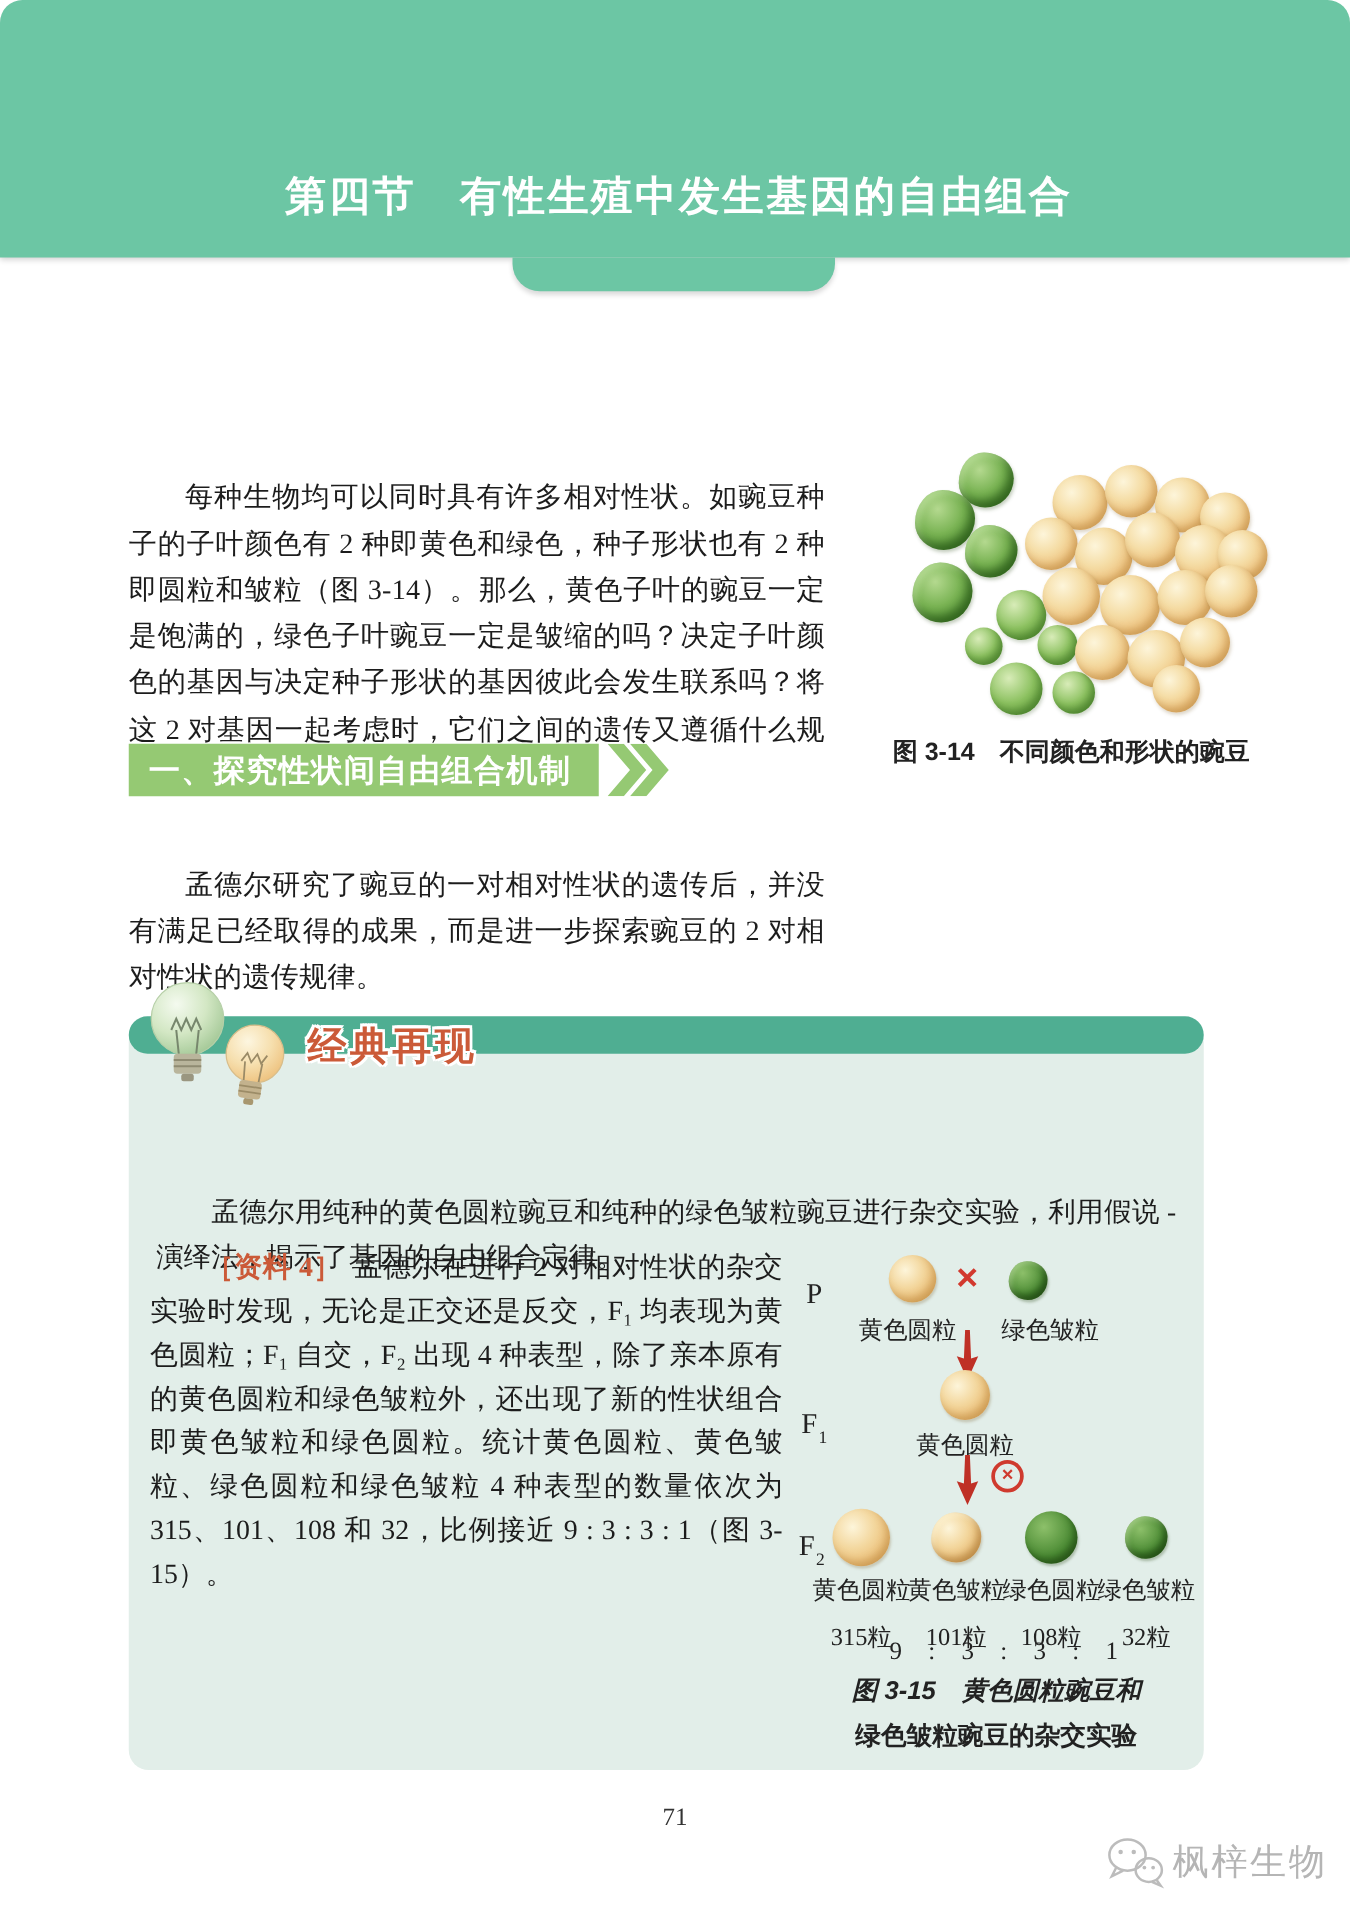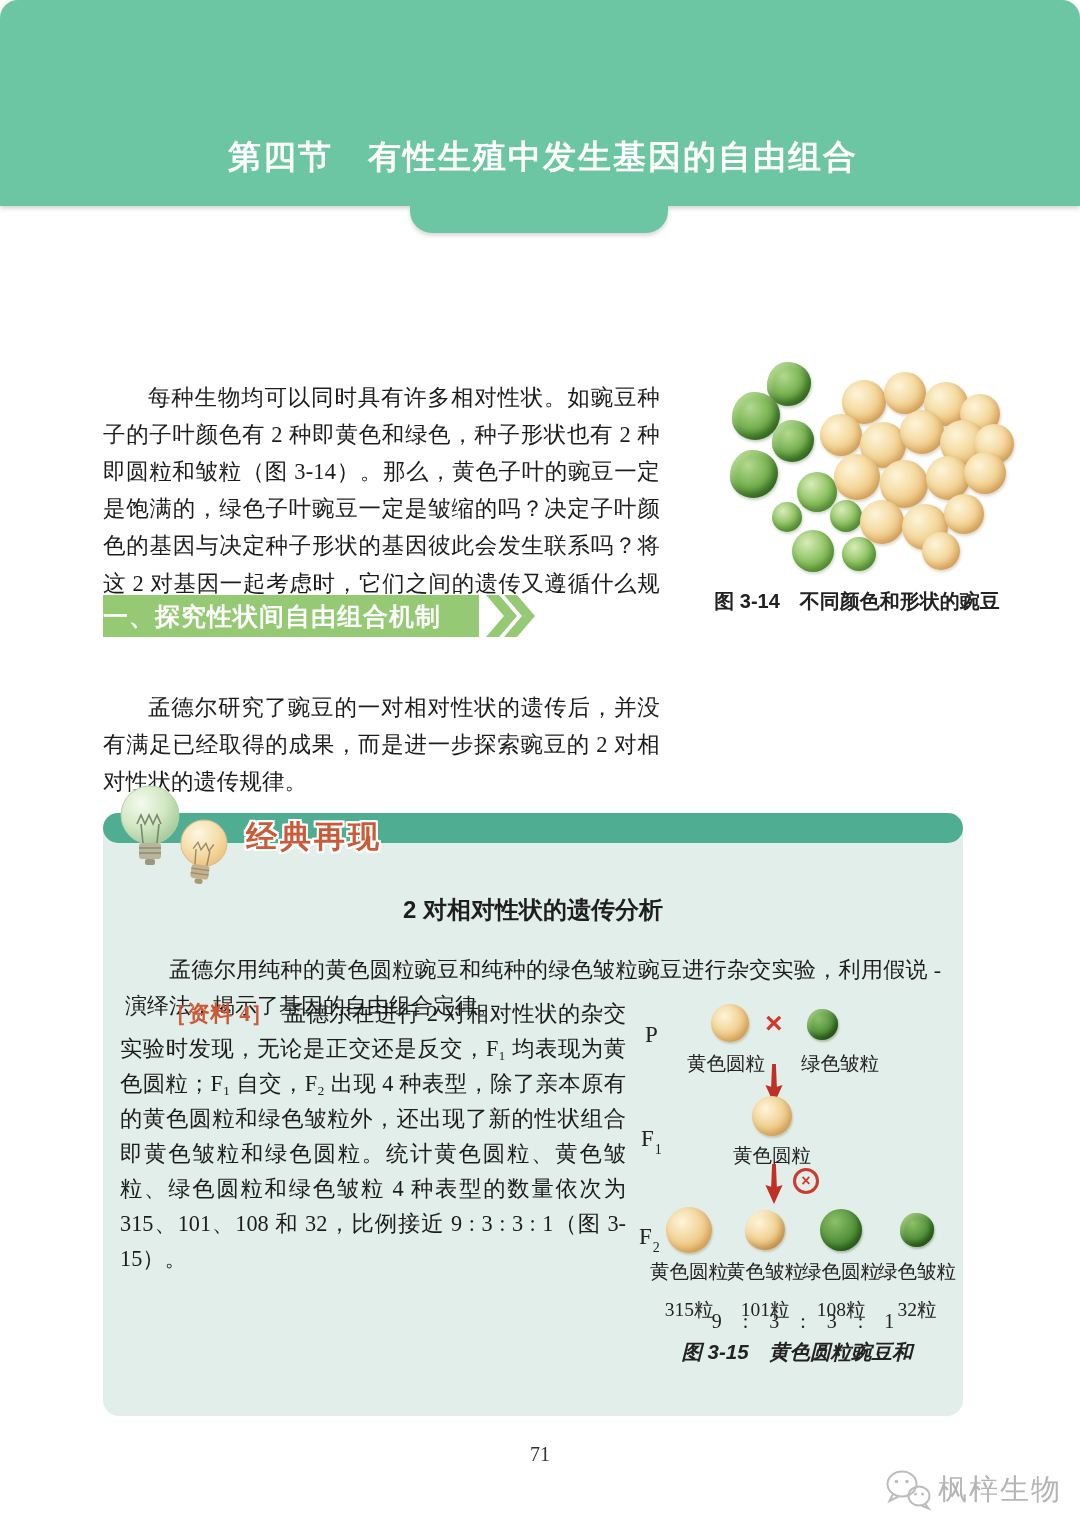--- a/index.html
+++ b/index.html
@@ -30,21 +30,21 @@
           border-radius:46% 54% 52% 48% / 55% 47% 53% 45%;
           box-shadow:inset -4px -5px 7px rgba(25,70,12,.55), inset 3px 3px 5px rgba(225,248,195,.45), 1px 2px 3px rgba(60,90,40,.3);}
   .pea.gr{background:radial-gradient(circle at 36% 30%, #d8ecb8 0%, #8cc160 50%, #5d9a38 88%);
           box-shadow:inset -3px -4px 6px rgba(40,90,20,.4), 1px 2px 3px rgba(60,90,40,.25);}
   .fig-caption{margin-top:4px;text-align:center;font-family:"Liberation Sans",sans-serif;
                font-weight:bold;font-size:20px;color:#222;}
 
   
   .section-row{position:absolute;left:103px;top:595px;display:flex;align-items:center;}
   .section-bar{width:376px;height:42px;background:#95c973;display:flex;align-items:center;
-               box-sizing:border-box;}
+               padding-left:16px;box-sizing:border-box;}
   .section-bar span{font-family:"Liberation Sans",sans-serif;font-weight:bold;font-size:25px;
                     color:#ffffff;letter-spacing:1px;white-space:nowrap;}
   .chevrons{margin-left:7px;height:42px;}
 
   
   .classic-box{position:absolute;left:103px;top:818px;width:860px;height:598px;background:#e2eee9;
                border-radius:16px;}
   .box-bar{position:absolute;left:0;right:0;top:-5px;height:30px;background:#4fae92;border-radius:15px;}
   .badge{position:absolute;left:143px;top:-2px;font-family:"Liberation Sans",sans-serif;font-weight:800;
          font-size:31px;letter-spacing:3px;color:#cb5a38;
@@ -190,21 +190,20 @@
       <line x1="20" y1="32" x2="21" y2="47" stroke="#9a8a66" stroke-width="1.4"></line>
       <line x1="34" y1="32" x2="33" y2="47" stroke="#9a8a66" stroke-width="1.4"></line>
       <rect x="18" y="47" width="18" height="14" rx="3" fill="#c3b28d"></rect>
       <line x1="18" y1="51.5" x2="36" y2="51.5" stroke="#9c8c67" stroke-width="1.4"></line>
       <line x1="18" y1="56" x2="36" y2="56" stroke="#9c8c67" stroke-width="1.4"></line>
       <rect x="23" y="61" width="8" height="5" rx="2" fill="#a8976f"></rect>
     </svg>
 
     <div class="badge">经典再现</div>
 
-    <div class="box-heading">2 对相对性状的遗传分析</div>
     <p class="box-intro">孟德尔用纯种的黄色圆粒豌豆和纯种的绿色皱粒豌豆进行杂交实验，利用假说 - 演绎法，揭示了基因的自由组合定律。</p>
 
     <div class="data-col">
       <p class="data-para"><span class="data-label">［资料 4］</span><span>孟德尔在进行 2 对相对性状的杂交实验时发现，无论是正交还是反交，F₁ 均表现为黄色圆粒；F₁ 自交，F₂ 出现 4 种表型，除了亲本原有的黄色圆粒和绿色皱粒外，还出现了新的性状组合即黄色皱粒和绿色圆粒。统计黄色圆粒、黄色皱粒、绿色圆粒和绿色皱粒 4 种表型的数量依次为 315、101、108 和 32，比例接近 9 : 3 : 3 : 1（图 3-15）。</span></p>
     </div>
 
     <div class="diagram">
       <div class="gen-label" style="left:14px;top:22px;"><span>P</span></div>
 
       <div class="dpea y" style="left:80px;top:4px;width:38px;height:38px;"></div>
@@ -265,20 +264,21 @@
         <span>9</span>
         <span>:</span>
         <span>3</span>
         <span>:</span>
         <span>3</span>
         <span>:</span>
         <span>1</span>
       </div>
 
       <div class="d-caption d-cap1">图 3-15　黄色圆粒豌豆和</div>
+      <div class="d-caption d-cap2">绿色皱粒豌豆的杂交实验</div>
     </div>
   </div>
 
   <div class="page-number">71</div>
 
   <div class="watermark">
     <svg width="48" height="44" viewBox="0 0 48 44">
       <g fill="none" stroke="#bcbcbc" stroke-width="2">
         <ellipse cx="18" cy="16" rx="14.5" ry="12.5"></ellipse>
         <path d="M9 26 L5.5 33 L14.5 28.5"></path>

